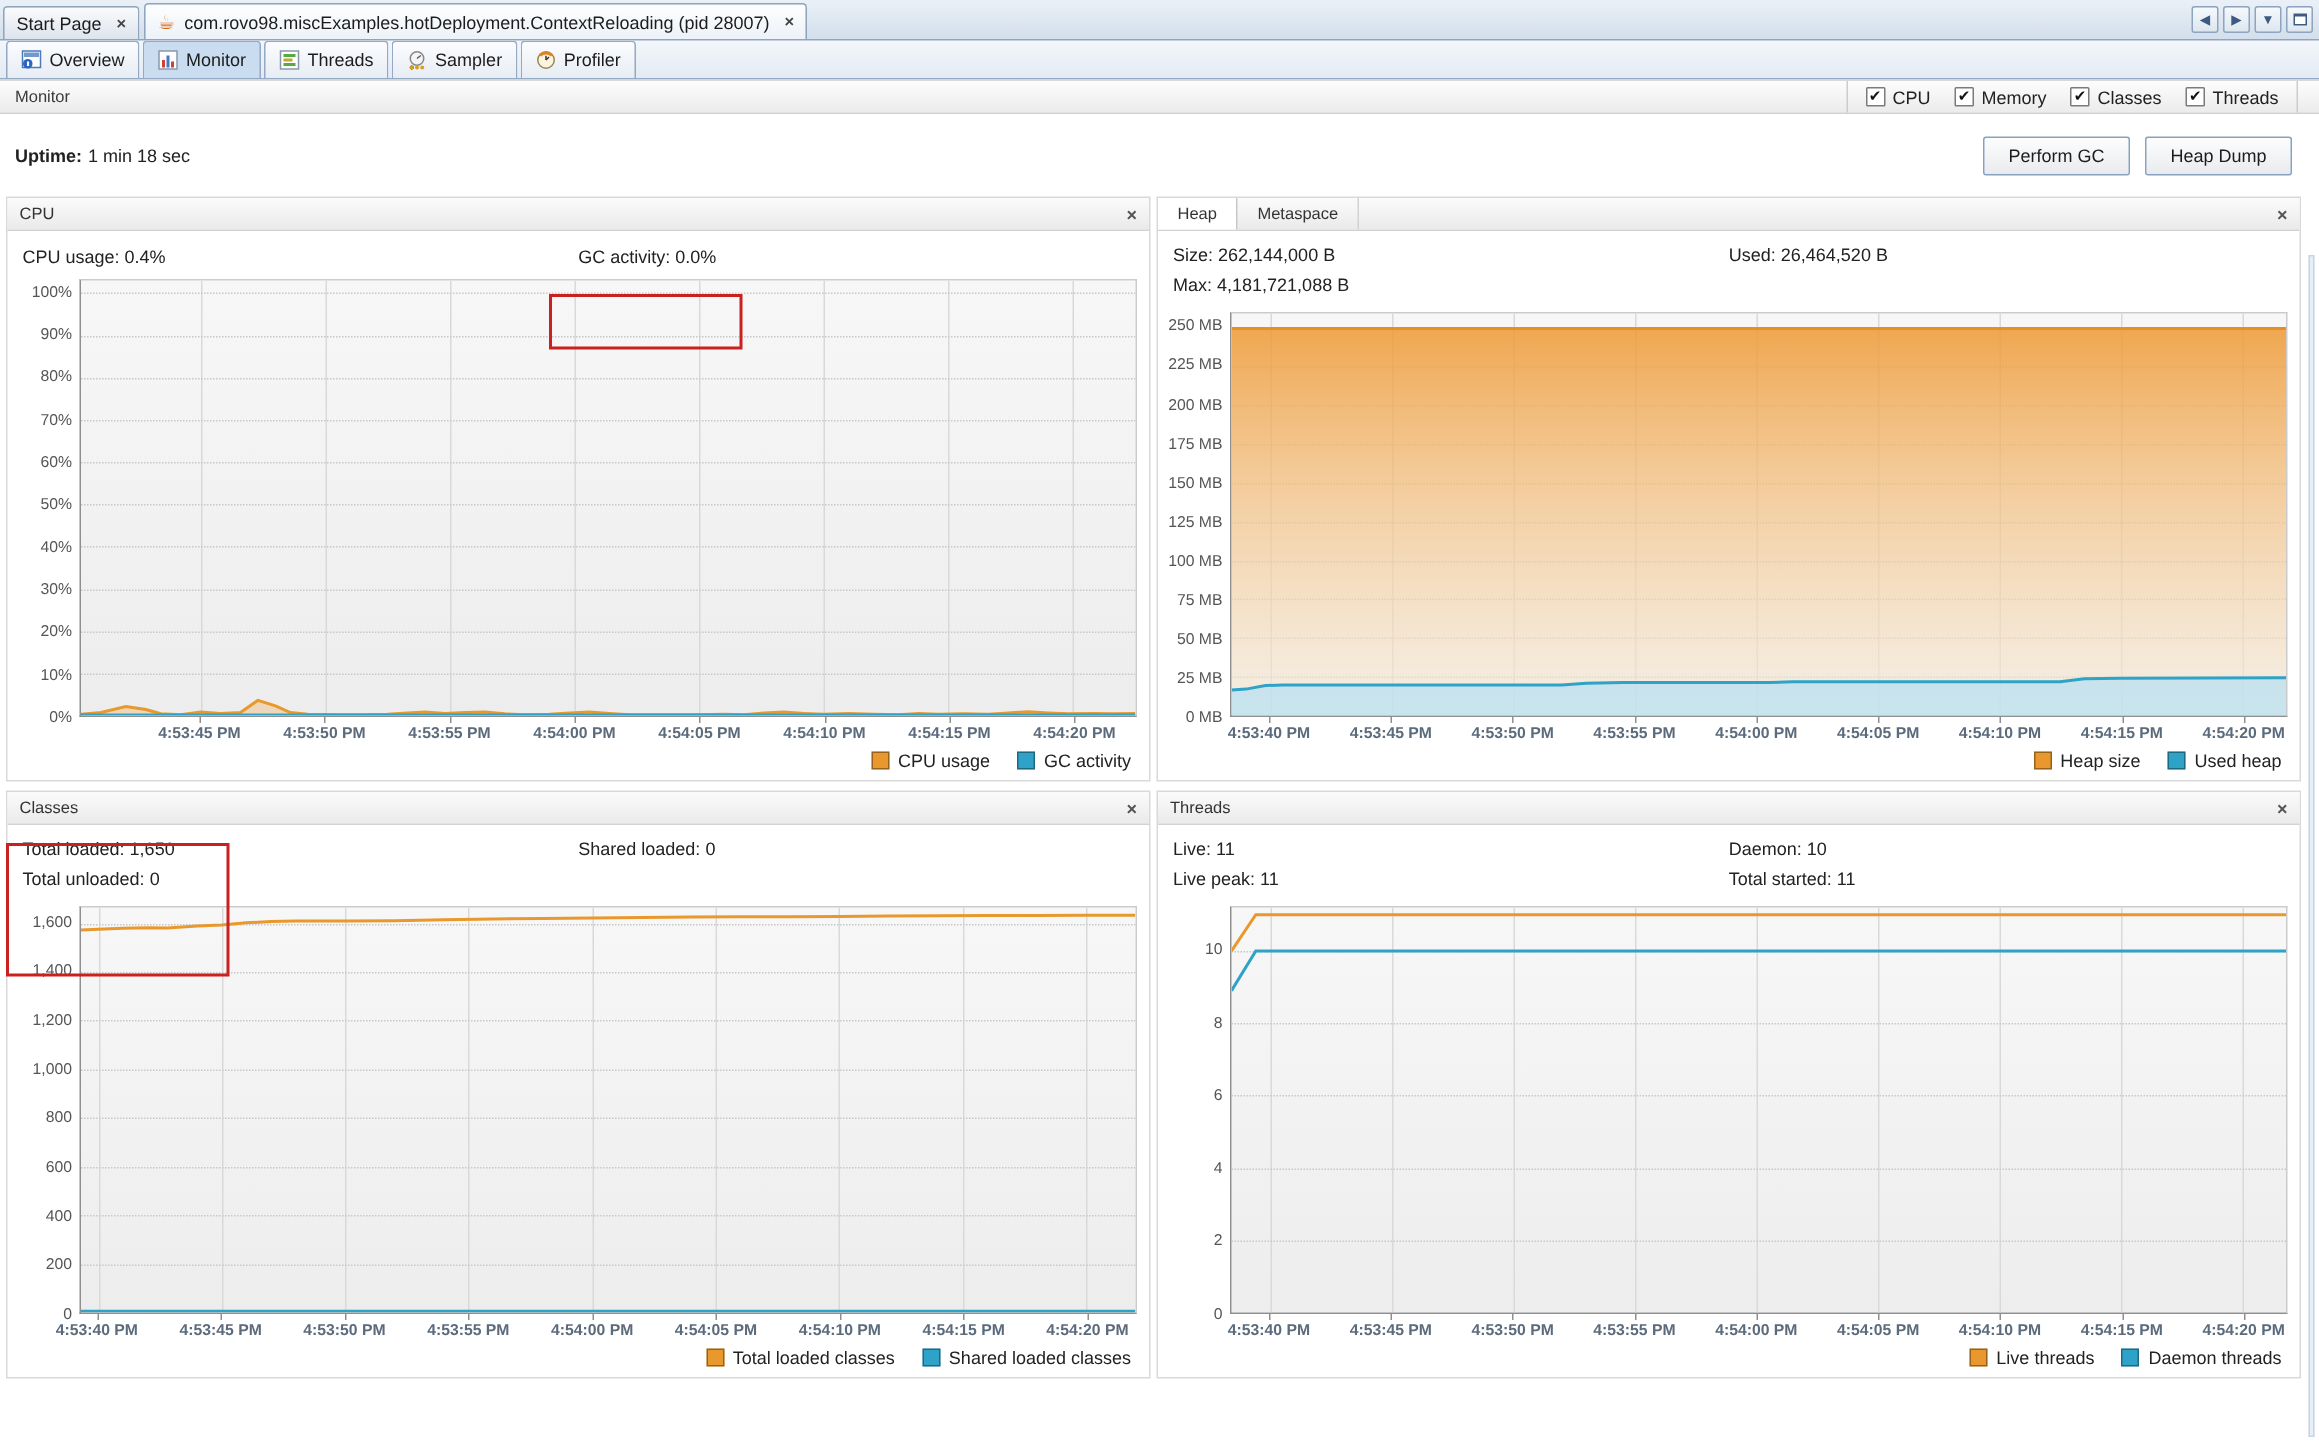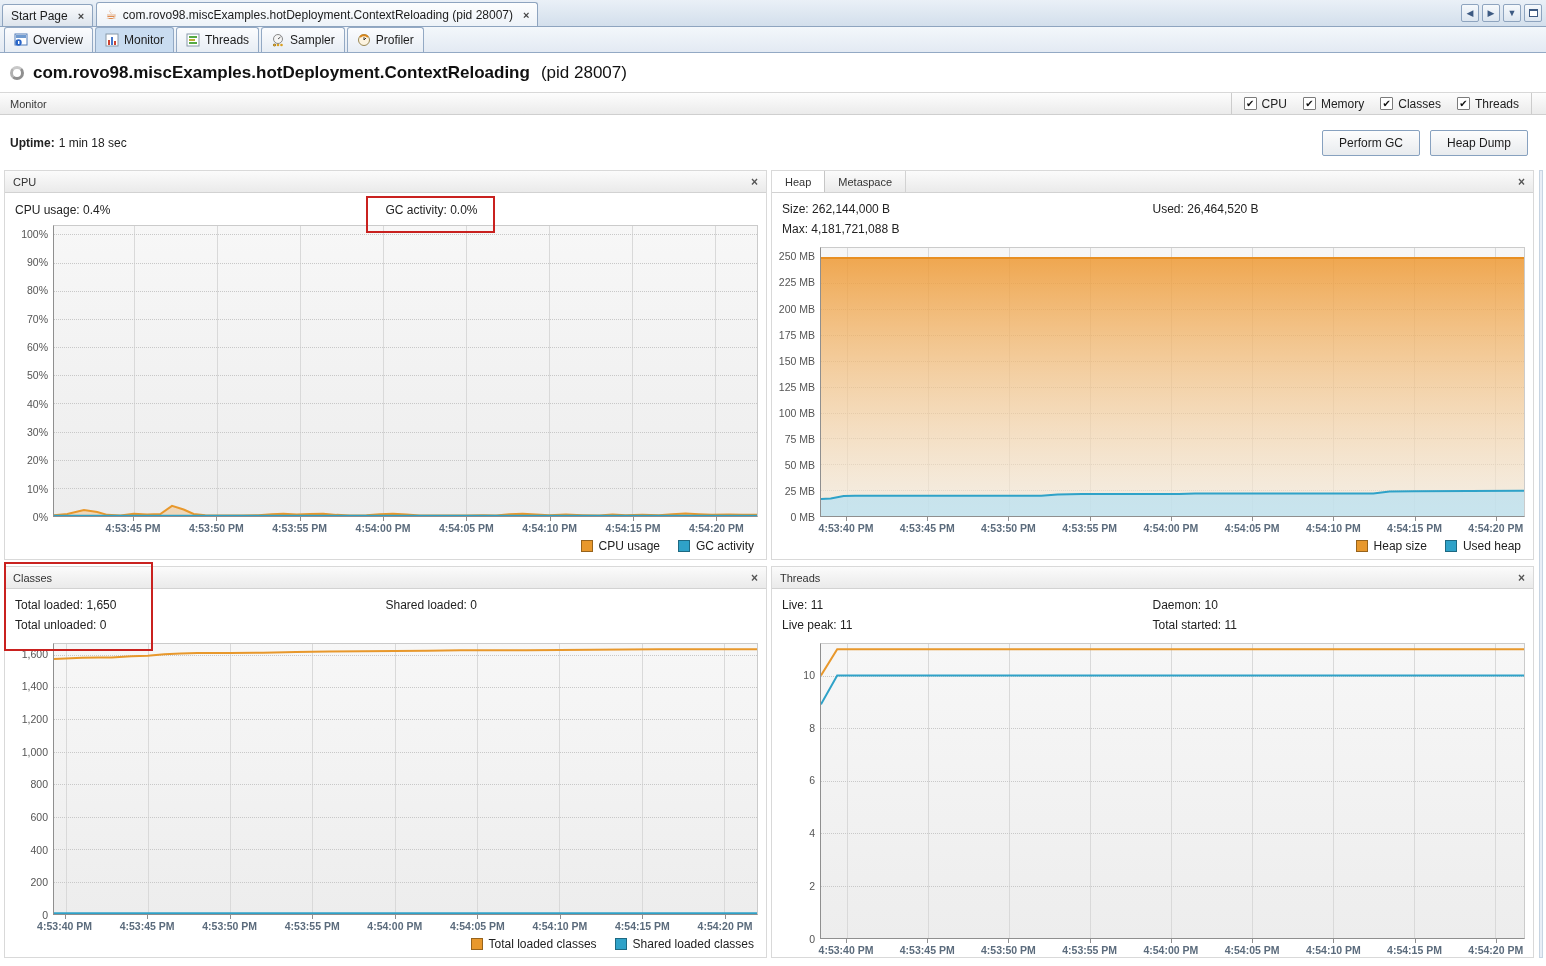--- a/index.html
+++ b/index.html
@@ -176,25 +176,20 @@
             <circle cx="7" cy="7" r="5.5" fill="#fdf4e0" stroke="#998855"></circle>
             <path d="M 3 4 A 5.5 5.5 0 0 1 11 4" fill="none" stroke="#d8871e" stroke-width="2"></path>
             <line x1="7" y1="7" x2="9" y2="5" stroke="#333"></line>
             <line x1="7" y1="7" x2="7" y2="4.2" stroke="#333"></line>
           </svg>
       </span>
       <span>Profiler</span>
     </div>
   </div>
 
-  <div class="title-row">
-    <span class="ring-icon"></span>
-    <span class="page-title">com.rovo98.miscExamples.hotDeployment.ContextReloading</span>
-    <span class="page-pid">(pid 28007)</span>
-  </div>
 
   <div class="monitor-bar">
     <span>Monitor</span>
     <div class="cb-group">
       <label class="cbitem">
         <span class="cb">✔</span>
         <span>CPU</span>
       </label>
       <label class="cbitem">
         <span class="cb">✔</span>
@@ -529,20 +524,30 @@
             <div class="xtick" style="left: 61.2903%;"></div>
             <div class="xlab" style="left: 61.2903%;">4:54:05 PM</div>
             <div class="xtick" style="left: 72.8111%;"></div>
             <div class="xlab" style="left: 72.8111%;">4:54:10 PM</div>
             <div class="xtick" style="left: 84.3318%;"></div>
             <div class="xlab" style="left: 84.3318%;">4:54:15 PM</div>
             <div class="xtick" style="left: 95.8525%;"></div>
             <div class="xlab" style="left: 95.8525%;">4:54:20 PM</div>
           </div>
       </div>
+      <div class="legend">
+        <span class="legend-item">
+            <span class="sw" style="background-color: rgb(232, 152, 44);"></span>
+            <span>Live threads</span>
+          </span>
+        <span class="legend-item">
+            <span class="sw" style="background-color: rgb(47, 162, 200);"></span>
+            <span>Daemon threads</span>
+          </span>
+      </div>
     </section>
   </div>
 
   <div class="anno" id="anno-gc"></div>
   <div class="anno" id="anno-classes"></div>
 
   <div class="right-strip"></div>
 </div>
 
 </body></html>

